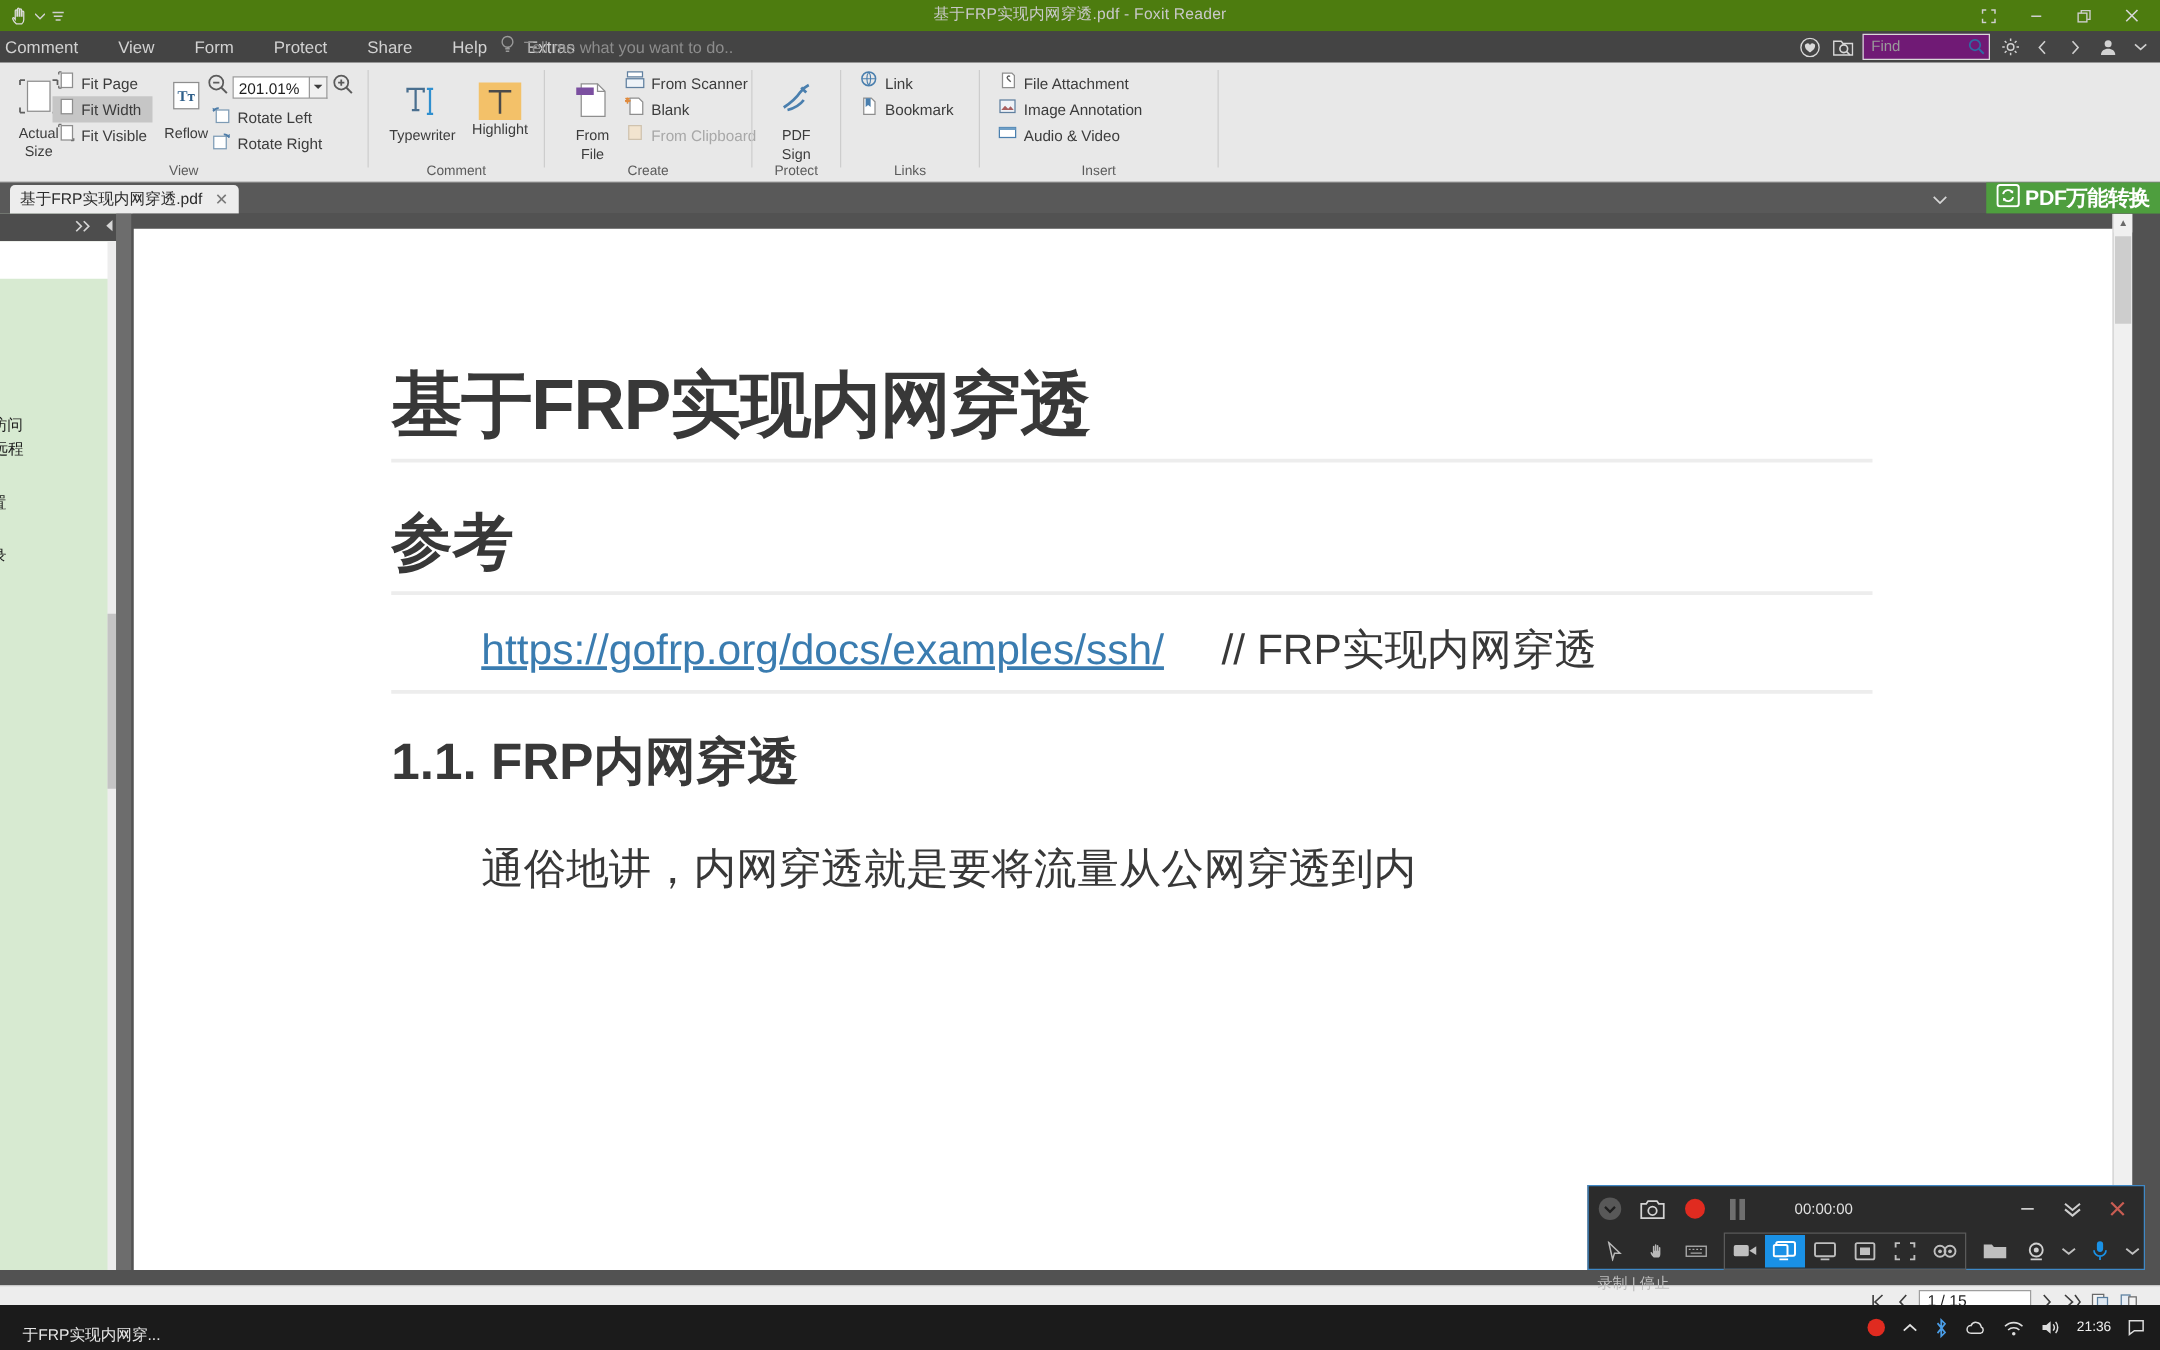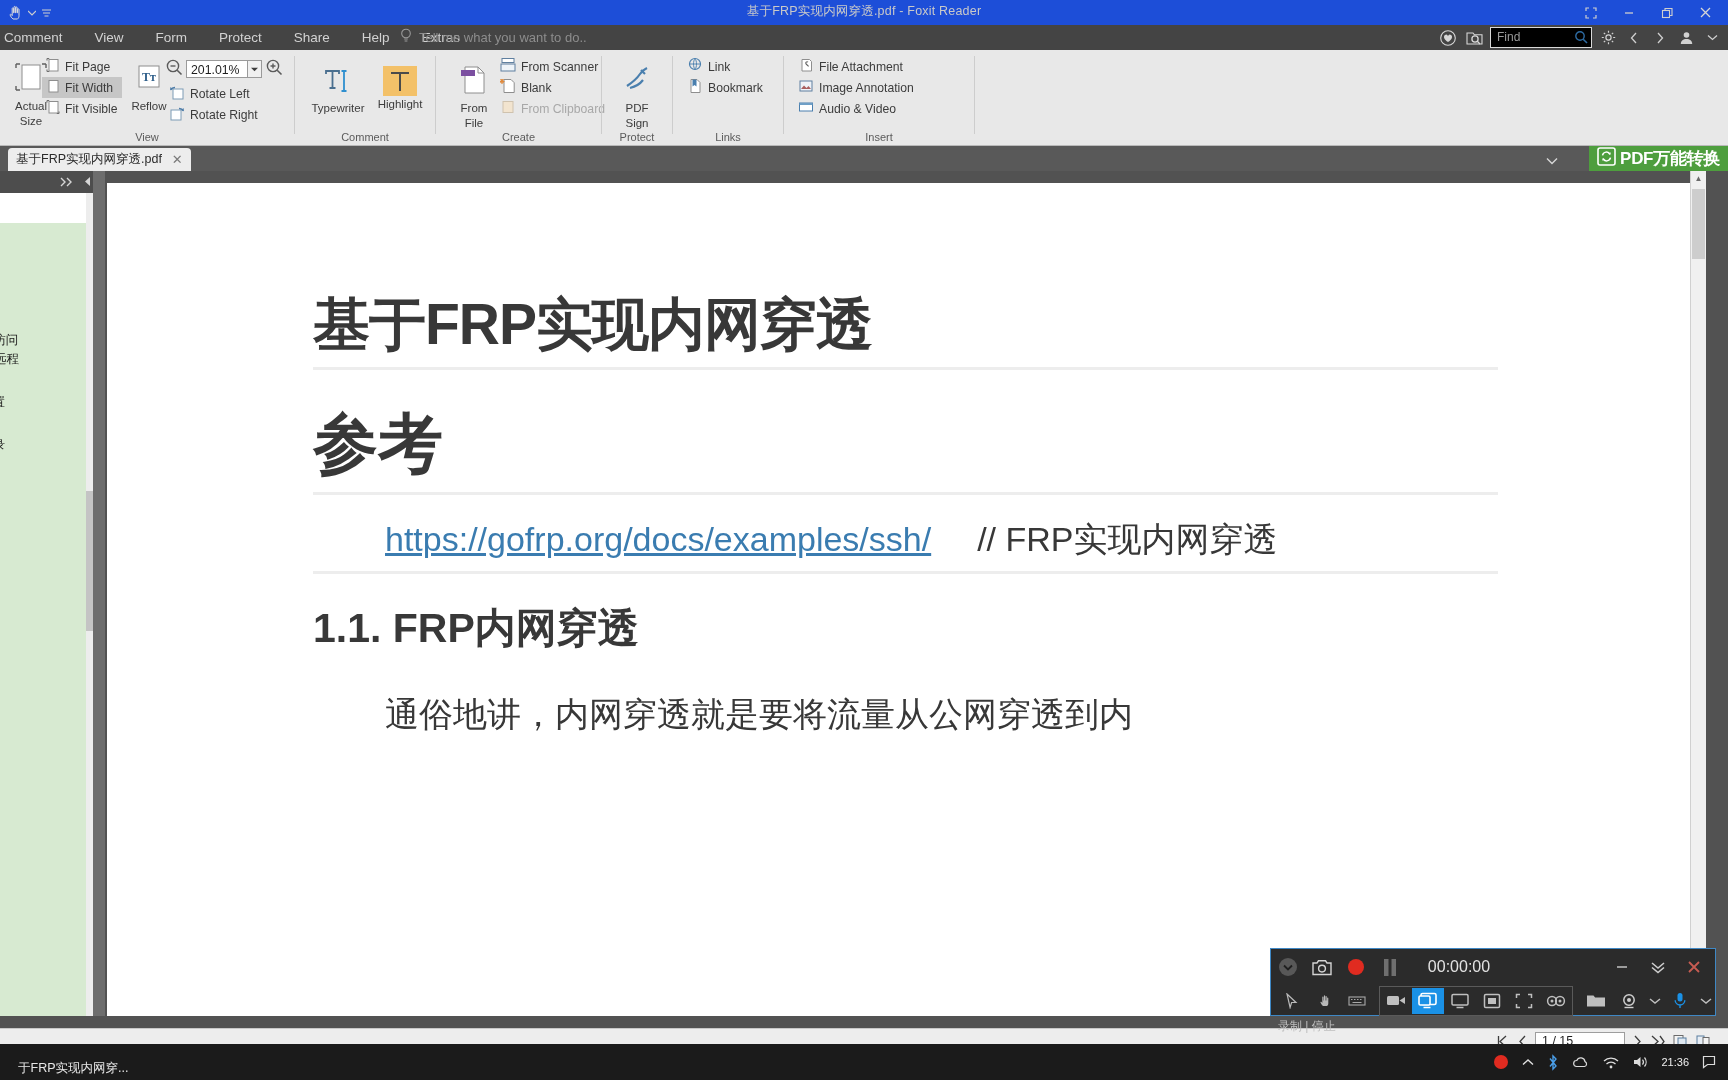--- a/index.html
+++ b/index.html
@@ -5,37 +5,37 @@
   html,body{margin:0;padding:0;}
   body{
     width:1728px;height:1080px;overflow:hidden;
     font-family:"Liberation Sans","DejaVu Sans",sans-serif;
     background:#3f3f3f;position:relative;
     -webkit-font-smoothing:antialiased;
   }
   .app{position:absolute;left:0;top:0;width:1728px;height:1044px;background:#444444;}
 
   
-  .titlebar{position:absolute;left:0;top:0;width:1728px;height:25px;background:#1d4ed8;}
+  .titlebar{position:absolute;left:0;top:0;width:1728px;height:25px;background:#4d7c0f;}
   .qat{position:absolute;left:8px;top:2px;display:flex;align-items:center;gap:5px;height:22px;}
   .qat svg{display:block;}
   .win-title{position:absolute;left:0;top:3px;width:1728px;text-align:center;
     font-size:12.5px;color:#c9c9c9;letter-spacing:.2px;}
   .wbtns{position:absolute;right:4px;top:0;height:25px;display:flex;align-items:center;}
   .wbtn{width:38px;height:25px;display:flex;align-items:center;justify-content:center;color:#cfcfcf;}
   .wbtn svg{display:block;}
 
   
   .menubar{position:absolute;left:0;top:25px;width:1728px;height:25px;background:#444444;}
   .menus{position:absolute;left:-12px;top:0;display:flex;align-items:center;height:25px;}
   .menu{padding:0 16px;font-size:13.5px;color:#d2d2d2;line-height:25px;white-space:nowrap;}
   .tellme{position:absolute;left:400px;top:0;height:25px;display:flex;align-items:center;gap:7px;}
   .tellme .tip{font-size:13px;color:#8d8d8d;}
   .rightbar{position:absolute;right:0;top:0;height:25px;display:flex;align-items:center;gap:6px;padding-right:6px;}
-  .findbox{width:100px;height:19px;background:#000000;border:1px solid #d9d9d9;position:relative;}
+  .findbox{width:100px;height:19px;background:#701a75;border:1px solid #d9d9d9;position:relative;}
   .findbox .ph{position:absolute;left:6px;top:2px;font-size:12px;color:#9a9a9a;}
   .findbox .mag{position:absolute;right:3px;top:2px;}
   .ricon{width:20px;height:20px;display:flex;align-items:center;justify-content:center;color:#d0d0d0;}
 
   
   .ribbon{position:absolute;left:0;top:50px;width:1728px;height:95px;background:#e8e8e8;
     border-bottom:1px solid #b9b9b9;}
   .grp{position:absolute;top:0;height:95px;}
   .grp .gname{position:absolute;bottom:2px;width:100%;text-align:center;font-size:11px;color:#5b5b5b;}
   .sep{position:absolute;top:6px;width:1px;height:78px;background:#cdcdcd;}
@@ -79,21 +79,21 @@
   .panel-divider{position:absolute;left:93px;top:0;width:12px;height:845px;background:#6d6d6d;}
   .dotgrip{position:absolute;left:97px;top:390px;width:3px;height:70px;
     background-image:repeating-linear-gradient(to bottom,#bdbdbd 0 1px,transparent 1px 3px);}
 
   
   .pagewrap{position:absolute;left:106px;top:0;width:1600px;height:845px;background:#525252;overflow:hidden;}
   .page{position:absolute;left:1px;top:12px;width:1590px;height:880px;background:#ffffff;}
   .doc{position:absolute;left:206px;top:108px;width:1185px;color:#383838;}
   h1.d{font-size:57px;font-weight:bold;margin:0;line-height:1.18;letter-spacing:-1px;}
   .rule{height:3px;background:#ededed;margin:9px 0 0 0;}
-  h2.d{font-size:65px;font-weight:bold;margin:36px 0 0 0;line-height:1.18;}
+  h2.d{font-size:49px;font-weight:bold;margin:36px 0 0 0;line-height:1.18;}
   h3.d{font-size:45px;font-weight:bold;margin:34px 0 0 0;line-height:1.18;}
   h4.d{font-size:41px;font-weight:bold;margin:30px 0 0 0;line-height:1.18;}
   p.d{font-size:34px;margin:22px 0 0 0;line-height:1.32;}
   .indent{text-indent:72px;}
   a.d{color:#3a7cb0;text-decoration:underline;}
   .comment{color:#383838;}
 
   
   .vscroll{position:absolute;right:0;top:0;width:15px;height:845px;background:#f0f0f0;border-left:1px solid #d0d0d0;}
   .vthumb{position:absolute;right:1px;top:18px;width:13px;height:70px;background:#cdcdcd;}
@@ -106,21 +106,21 @@
   .pagebox{width:90px;height:19px;background:#fff;border:1px solid #9e9e9e;position:relative;box-sizing:border-box;}
   .pagebox .pv{position:absolute;left:6px;top:1px;font-size:12.5px;color:#1d1d1d;}
   .pagebox .pa{position:absolute;right:2px;top:3px;}
 
   
   .captura{position:absolute;left:1270px;top:948px;width:446px;height:68px;
     background:#2b2b2b;border:1px solid #3f88c5;box-sizing:border-box;}
   .cap-top{position:absolute;left:0;top:0;width:444px;height:36px;display:flex;align-items:center;}
   .cicon{width:34px;height:36px;display:flex;align-items:center;justify-content:center;}
   .captime{position:absolute;left:0;top:0;width:376px;height:36px;display:flex;align-items:center;
-    justify-content:center;font-size:16px;color:#e2e2e2;}
+    justify-content:center;font-size:12px;color:#e2e2e2;}
   .cap-right{position:absolute;right:4px;top:0;height:36px;display:flex;align-items:center;gap:2px;}
   .cap-bot{position:absolute;left:0;top:36px;width:444px;height:31px;display:flex;align-items:center;gap:2px;padding-left:6px;box-sizing:border-box;}
   .cb{width:32px;height:26px;display:flex;align-items:center;justify-content:center;}
   .cb.active{background:#1a91e6;}
   .cgroup{display:flex;align-items:center;border:1px solid #5a5a5a;height:28px;margin-left:4px;}
   .tooltip{position:absolute;left:1278px;top:1018px;font-size:12px;color:#bfbfbf;}
 
   
   .taskbar{position:absolute;left:0;top:1044px;width:1728px;height:36px;background:#1b1b1b;}
   .tbitem{position:absolute;top:0;height:48px;display:flex;align-items:center;gap:8px;padding:0 18px;box-sizing:border-box;}

